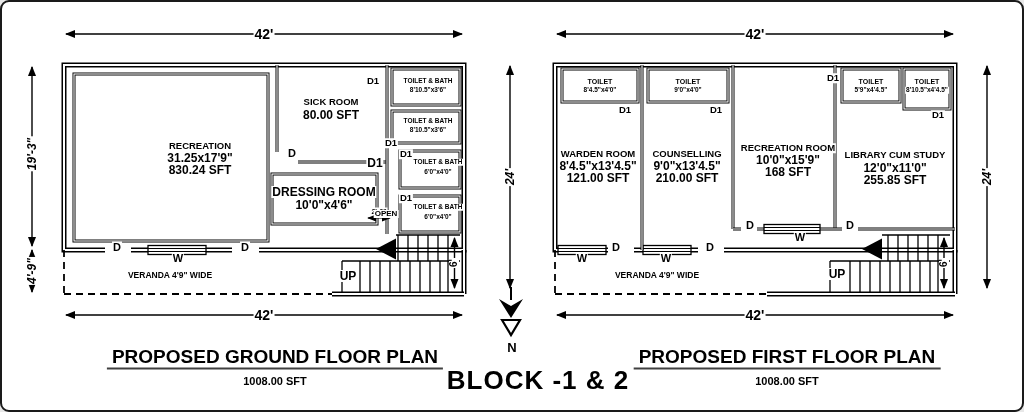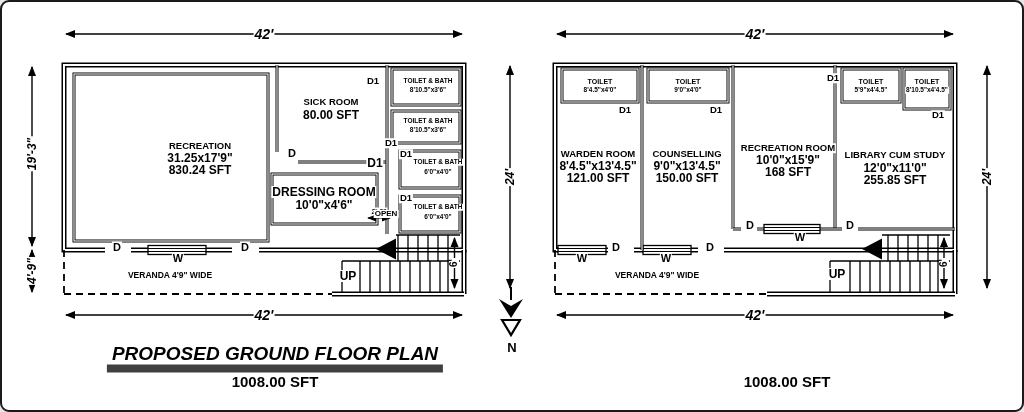--- a/index.html
+++ b/index.html
@@ -11,24 +11,24 @@
   svg{position:absolute;left:0;top:0;}
   .lb{
     position:absolute;transform:translate(-50%,-50%);
     font-weight:700;white-space:nowrap;line-height:1;
     background:#fff;padding:0 1px;text-align:center;
   }
   .rot{transform:translate(-50%,-50%) rotate(-90deg);}
   .f6{font-size:6.5px}.f7{font-size:7px}.f8{font-size:8px}.f85{font-size:8.5px}
   .f9{font-size:12px}.f95{font-size:9.5px}.f10{font-size:10px}.f11{font-size:11px}
   .f12{font-size:12px}.f13{font-size:13px}
-  .dim{font-size:14px;font-style:italic}
+  .dim{font-size:14px;}
   .dimside{font-size:12px;font-style:italic}
-  .title{font-size:19px;font-style:italic;border-bottom:8px solid #404040;padding:0 5px 2px;background:transparent}
-  .subt{font-size:15px}
+  .title{font-size:19px;border-bottom:2px solid #404040;padding:0 5px 2px;background:transparent}
+  .subt{font-size:11px}
   .block{font-size:26px;letter-spacing:1px;background:transparent}
 </style>
 </head>
 <body>
 
 <div class="page">
 
   <svg width="1024" height="412" viewBox="0 0 1024 412">
     <defs>
       <marker id="ar" viewBox="0 0 10 10" refX="9" refY="5" markerWidth="7.5" markerHeight="7.5" orient="auto-start-reverse">
@@ -228,38 +228,40 @@
   <div class="lb f95" style="left:714px;top:108px">D1</div>
   <div class="lb f95" style="left:831px;top:76px">D1</div>
   <div class="lb f95" style="left:936px;top:113px">D1</div>
 
   <div class="lb f95" style="left:596px;top:152px">WARDEN  ROOM</div>
   <div class="lb f9" style="left:596px;top:164px">8'4.5"x13'4.5"</div>
   <div class="lb f9" style="left:596px;top:176px">121.00 SFT</div>
 
   <div class="lb f95" style="left:685px;top:152px">COUNSELLING</div>
   <div class="lb f9" style="left:685px;top:164px">9'0"x13'4.5"</div>
-  <div class="lb f9" style="left:685px;top:176px">150.00 SFT</div>
+  <div class="lb f9" style="left:685px;top:176px">210.00 SFT</div>
 
   <div class="lb f95" style="left:786px;top:146px">RECREATION ROOM</div>
   <div class="lb f9" style="left:786px;top:158px">10'0"x15'9"</div>
   <div class="lb f9" style="left:786px;top:170px">168 SFT</div>
 
   <div class="lb f95" style="left:893px;top:153px">LIBRARY CUM STUDY</div>
   <div class="lb f9" style="left:893px;top:166px">12'0"x11'0"</div>
   <div class="lb f9" style="left:893px;top:178px">255.85 SFT</div>
 
   <div class="lb f11" style="left:580px;top:256px">W</div>
   <div class="lb f11" style="left:614px;top:245px">D</div>
   <div class="lb f11" style="left:664px;top:256px">W</div>
   <div class="lb f11" style="left:708px;top:245px">D</div>
   <div class="lb f11" style="left:748px;top:223px">D</div>
   <div class="lb f11" style="left:798px;top:235px">W</div>
   <div class="lb f11" style="left:848px;top:223px">D</div>
 
   <div class="lb f85" style="left:655px;top:273px">VERANDA 4'9" WIDE</div>
   <div class="lb f12" style="left:835px;top:272px">UP</div>
 
+  <div class="lb title" style="left:785px;top:356px">PROPOSED FIRST FLOOR PLAN</div>
   <div class="lb subt" style="left:785px;top:379px">1008.00 SFT</div>
 
   <div class="lb f13" style="left:510px;top:345px">N</div>
+  <div class="lb block" style="left:536px;top:378px">BLOCK -1 &amp; 2</div>
 
 </div>
 
 </body></html>

